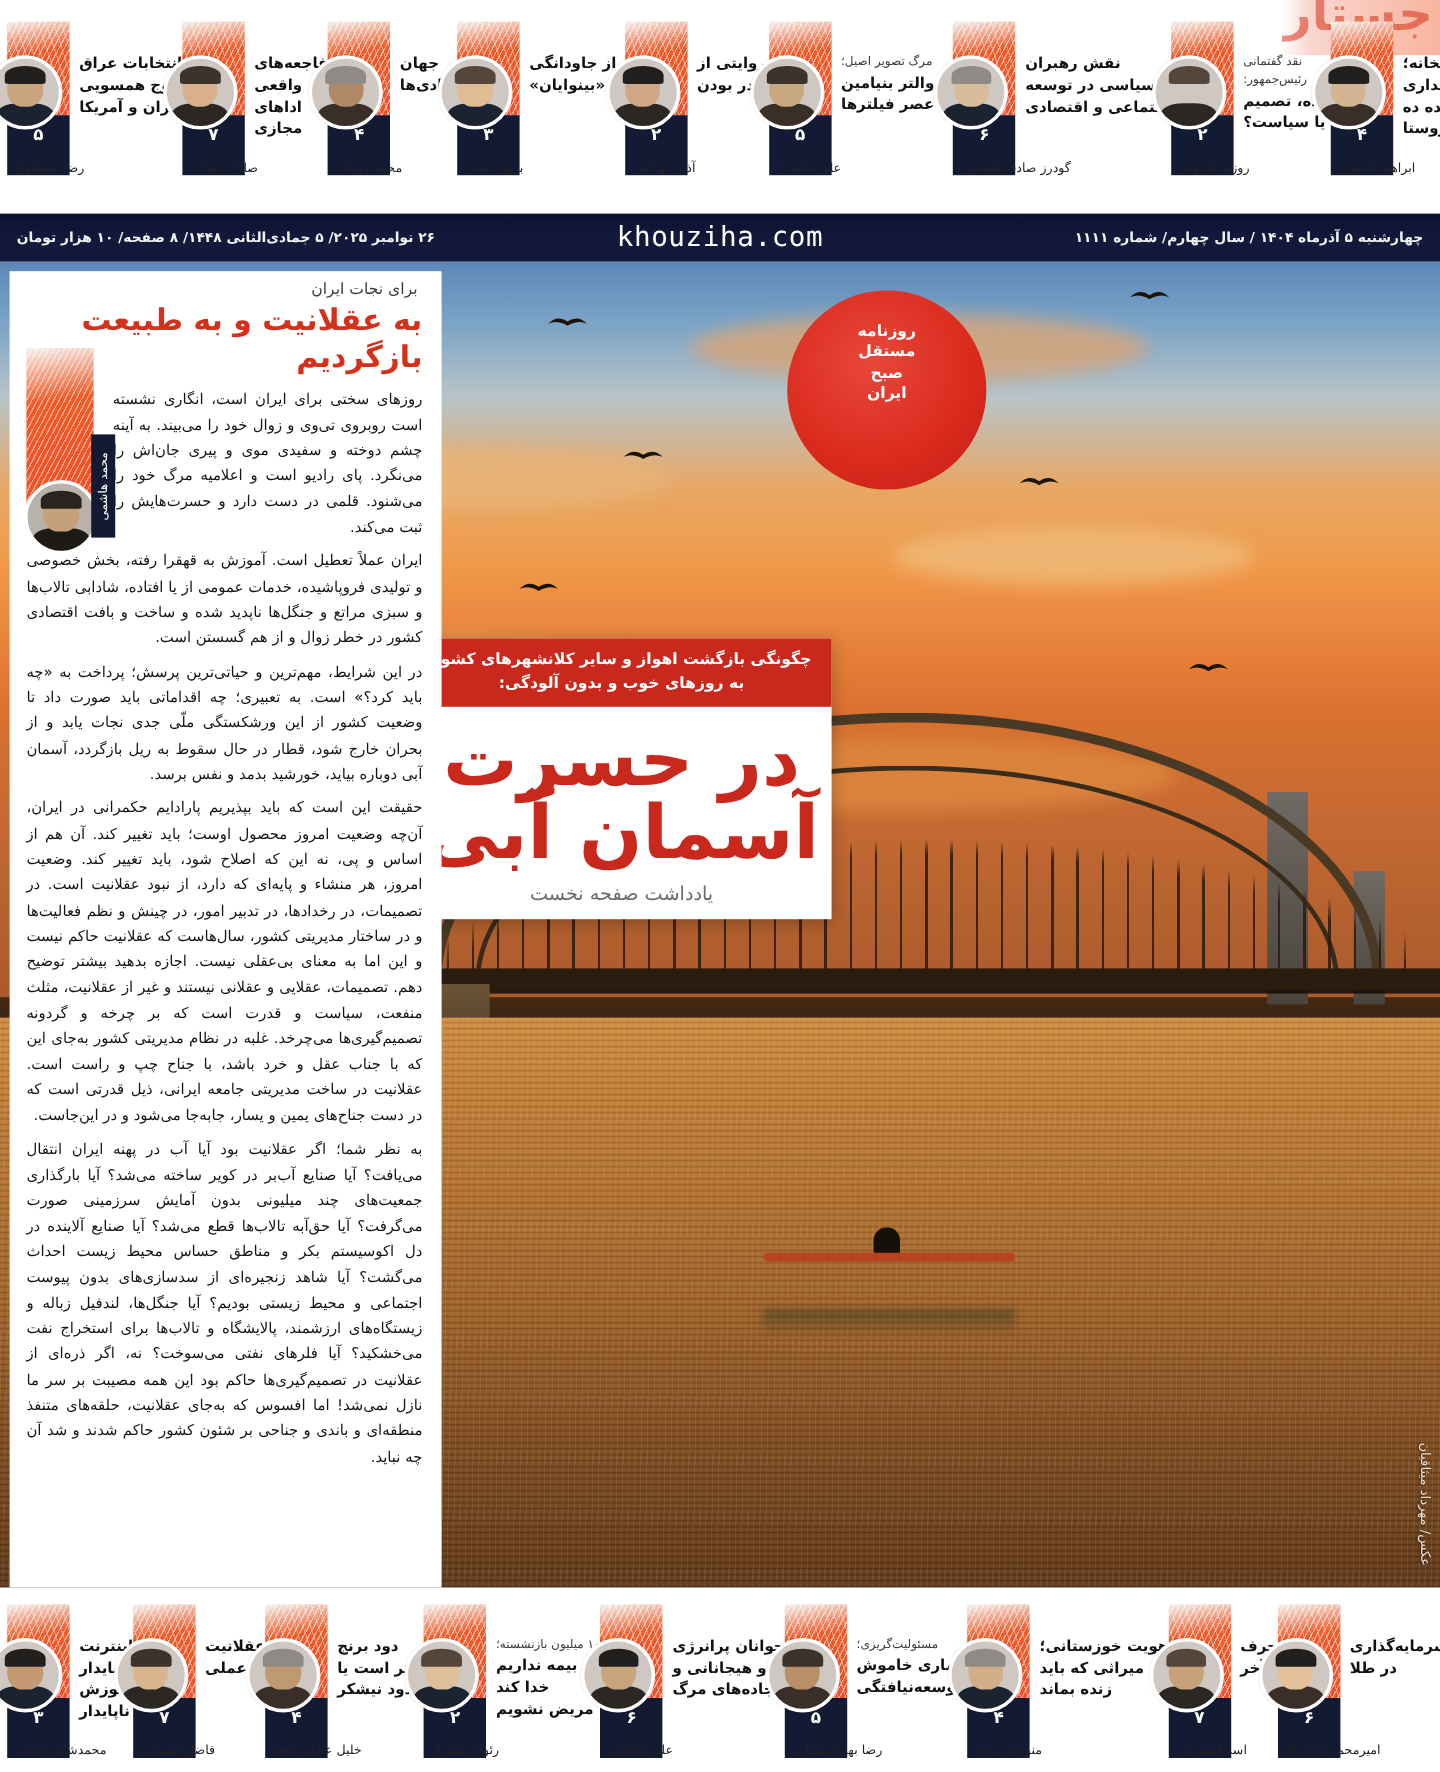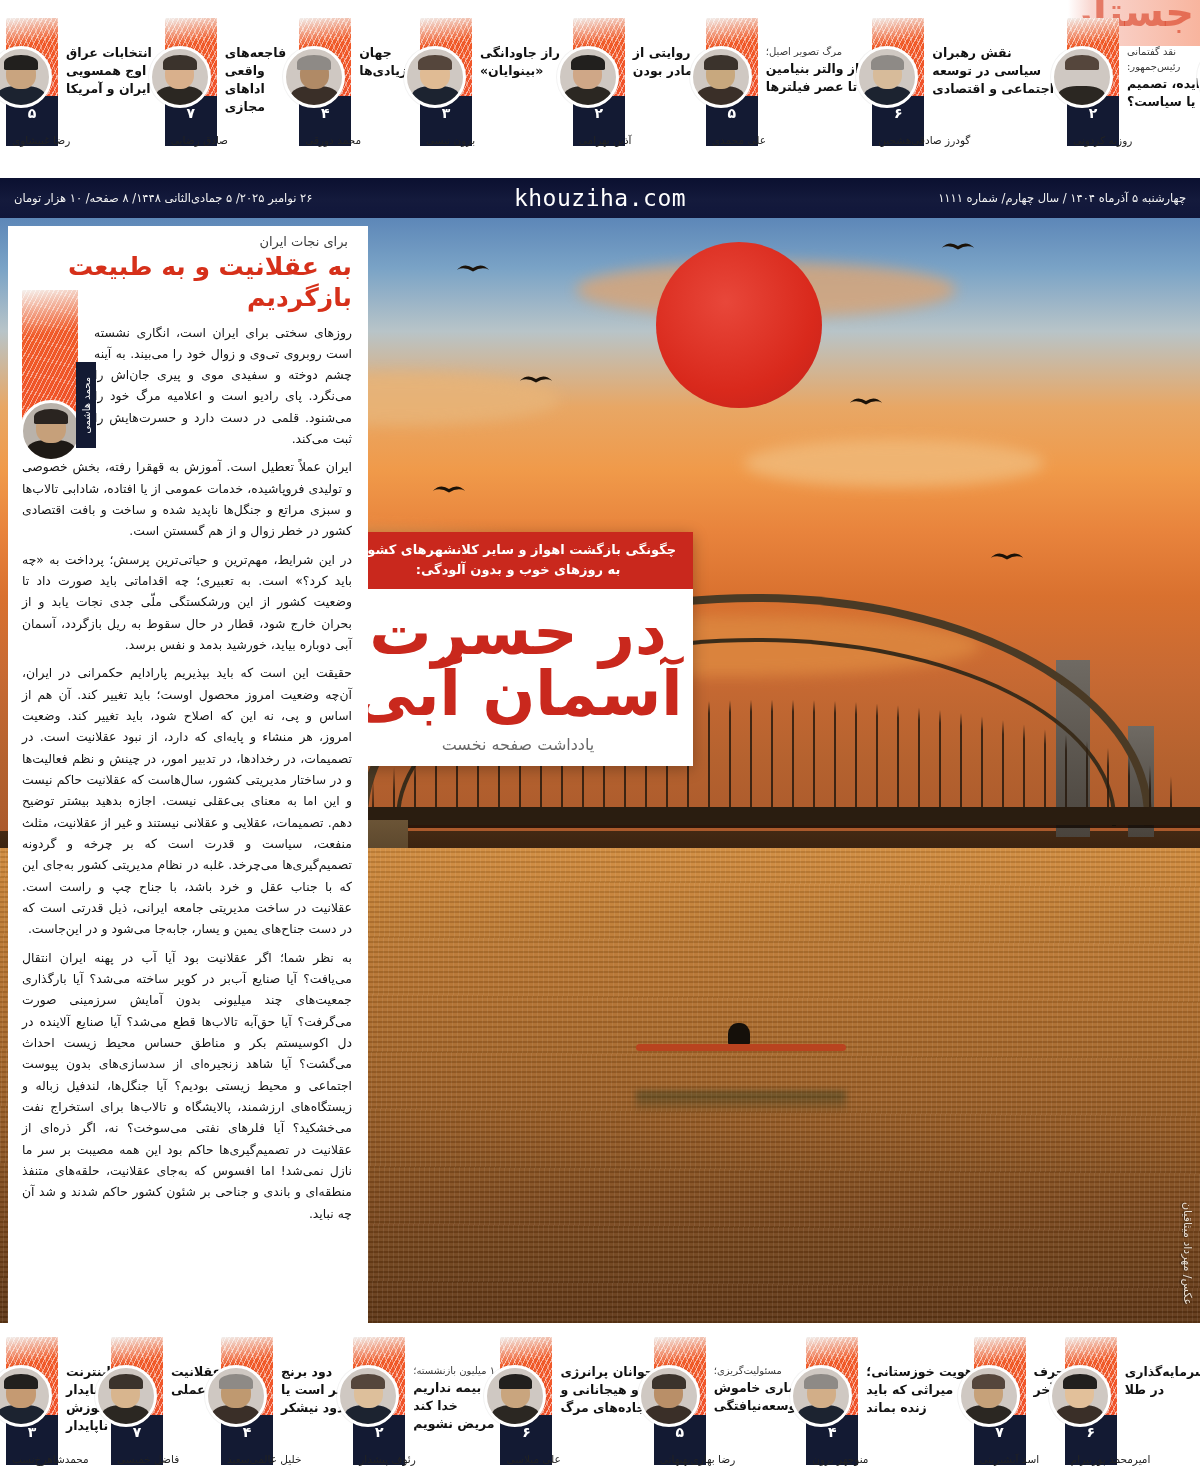--- a/index.html
+++ b/index.html
@@ -16,21 +16,21 @@
     position:relative;
     width:1200px;
     background:#ffffff;
     display:flex;
     flex-direction:row-reverse;
     align-items:flex-start;
     justify-content:flex-start;
     padding:18px 6px 4px 6px;
     gap:0px;
   }
-  .teaser-strip.top{ height:178px;gap:13px; }
+  .teaser-strip.top{ height:178px; }
   .teaser-strip.bottom{ height:157px; padding-top:14px; }
 
   .teaser-card{
     position:relative;
     display:flex;
     flex-direction:row-reverse;
     align-items:flex-start;
     height:130px;
     flex:0 0 auto;
   }
@@ -146,21 +146,21 @@
     height:40px;
     background:linear-gradient(180deg,#0b1030 0%, #141a3c 55%, #10163a 100%);
     display:flex;
     align-items:center;
     justify-content:space-between;
     padding:0 14px;
     color:#fff;
   }
   .mast-side{
     font-size:11.5px;
-    font-weight:normal;
+    font-weight:bold;
     white-space:nowrap;
     color:#f2f2f2;
   }
   .mast-url{
     position:absolute;
     left:50%;
     transform:translateX(-50%);
     font-size:23px;
     letter-spacing:.5px;
     color:#ffffff;
@@ -730,20 +730,21 @@
         <svg viewBox="0 0 40 14">
           <path d="M1 9 Q10 0 20 7 Q30 0 39 9 Q30 5 20 11 Q10 5 1 9Z" fill="currentColor"></path>
         </svg>
       </div>
 
     <div class="photo-credit">عکس/ مهرداد میثاقیان</div>
   </div>
 
   <div class="logo">
     <div class="logo-disc"></div>
+    <div class="logo-lines" id="logoLines">روزنامه<br>مستقل<br>صبح<br>ایران</div>
   </div>
 
   <div class="headline-box">
     <div class="hl-kicker">چگونگی بازگشت اهواز و سایر کلانشهرهای کشور به روزهای خوب و بدون آلودگی:</div>
     <div class="hl-main">
       <span>در حسرت</span>
       <span class="l2">آسمان آبی</span>
     </div>
     <div class="hl-sub">یادداشت صفحه نخست</div>
   </div>

